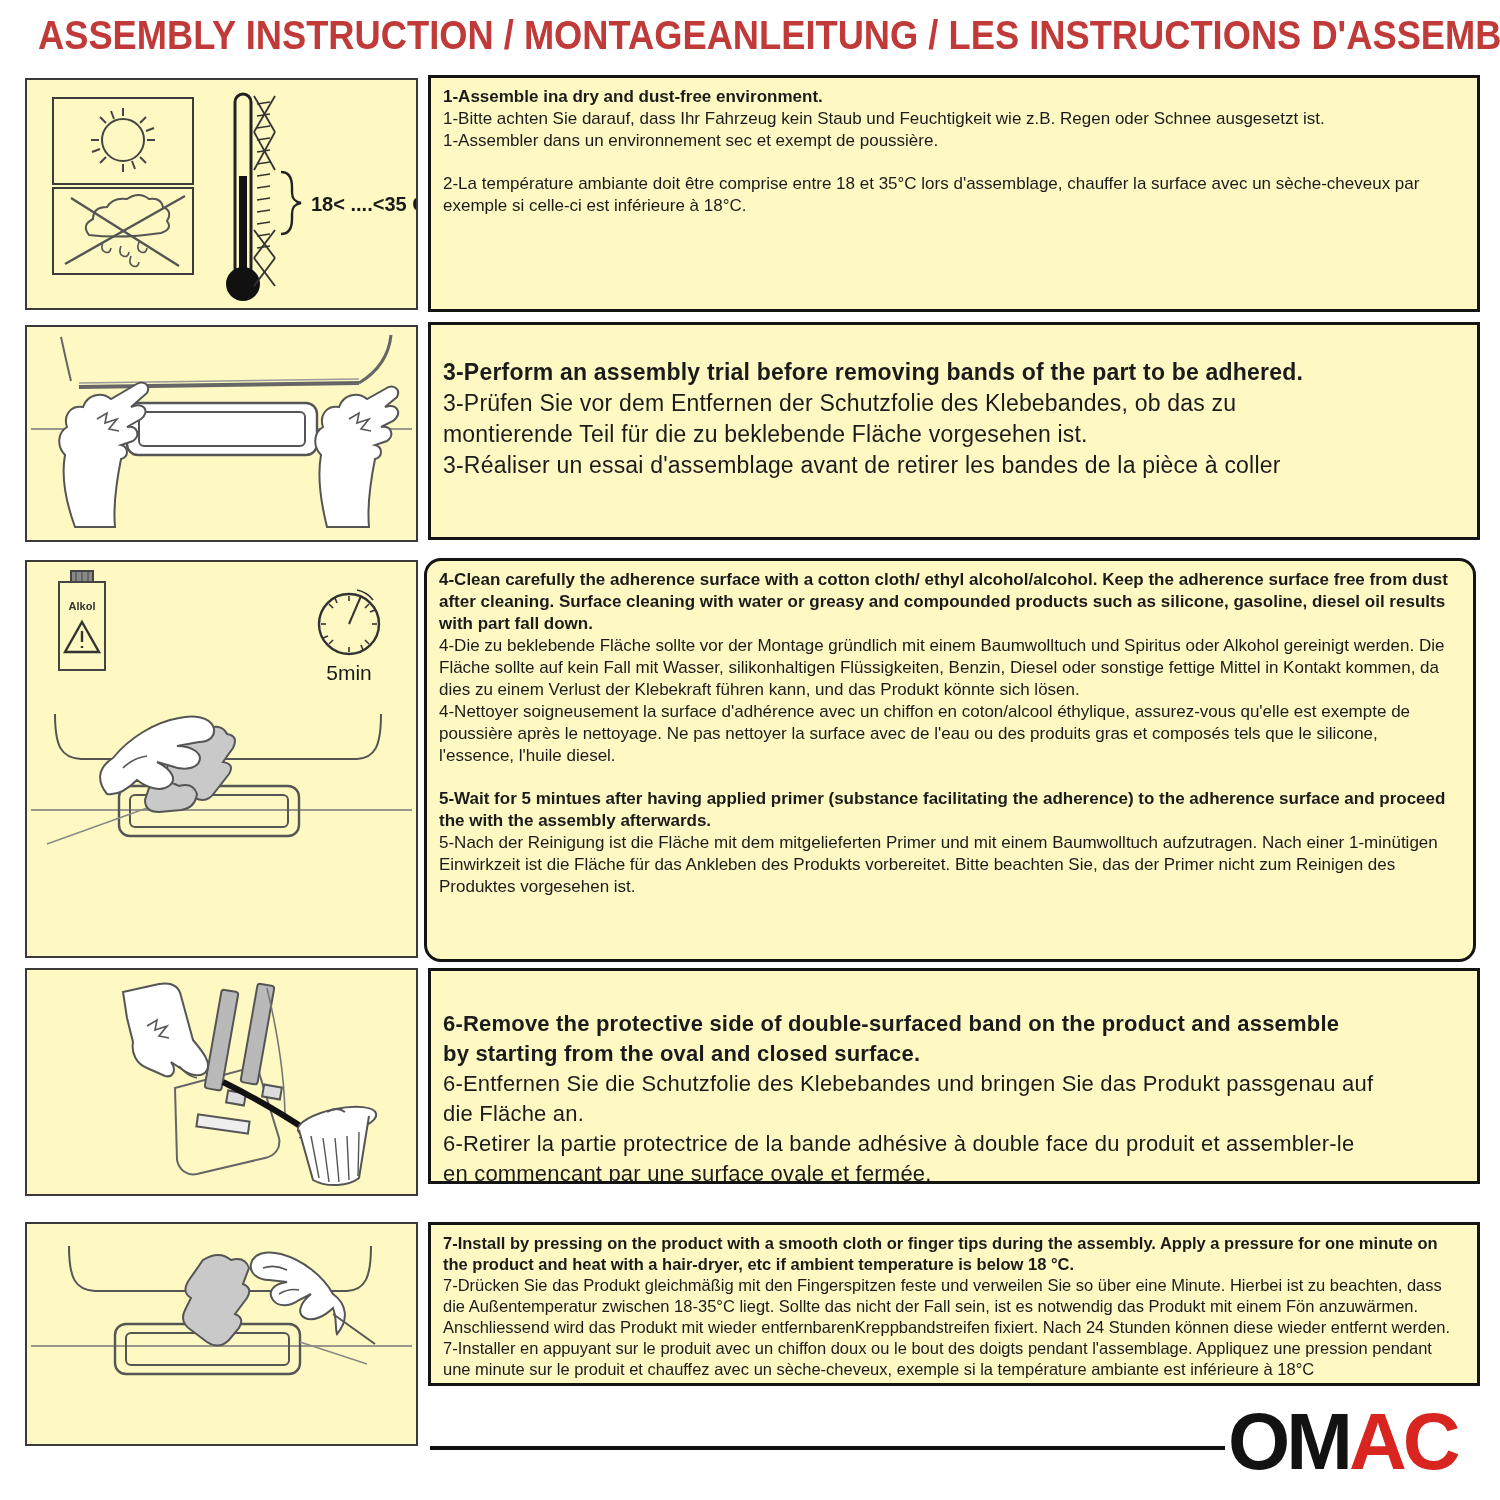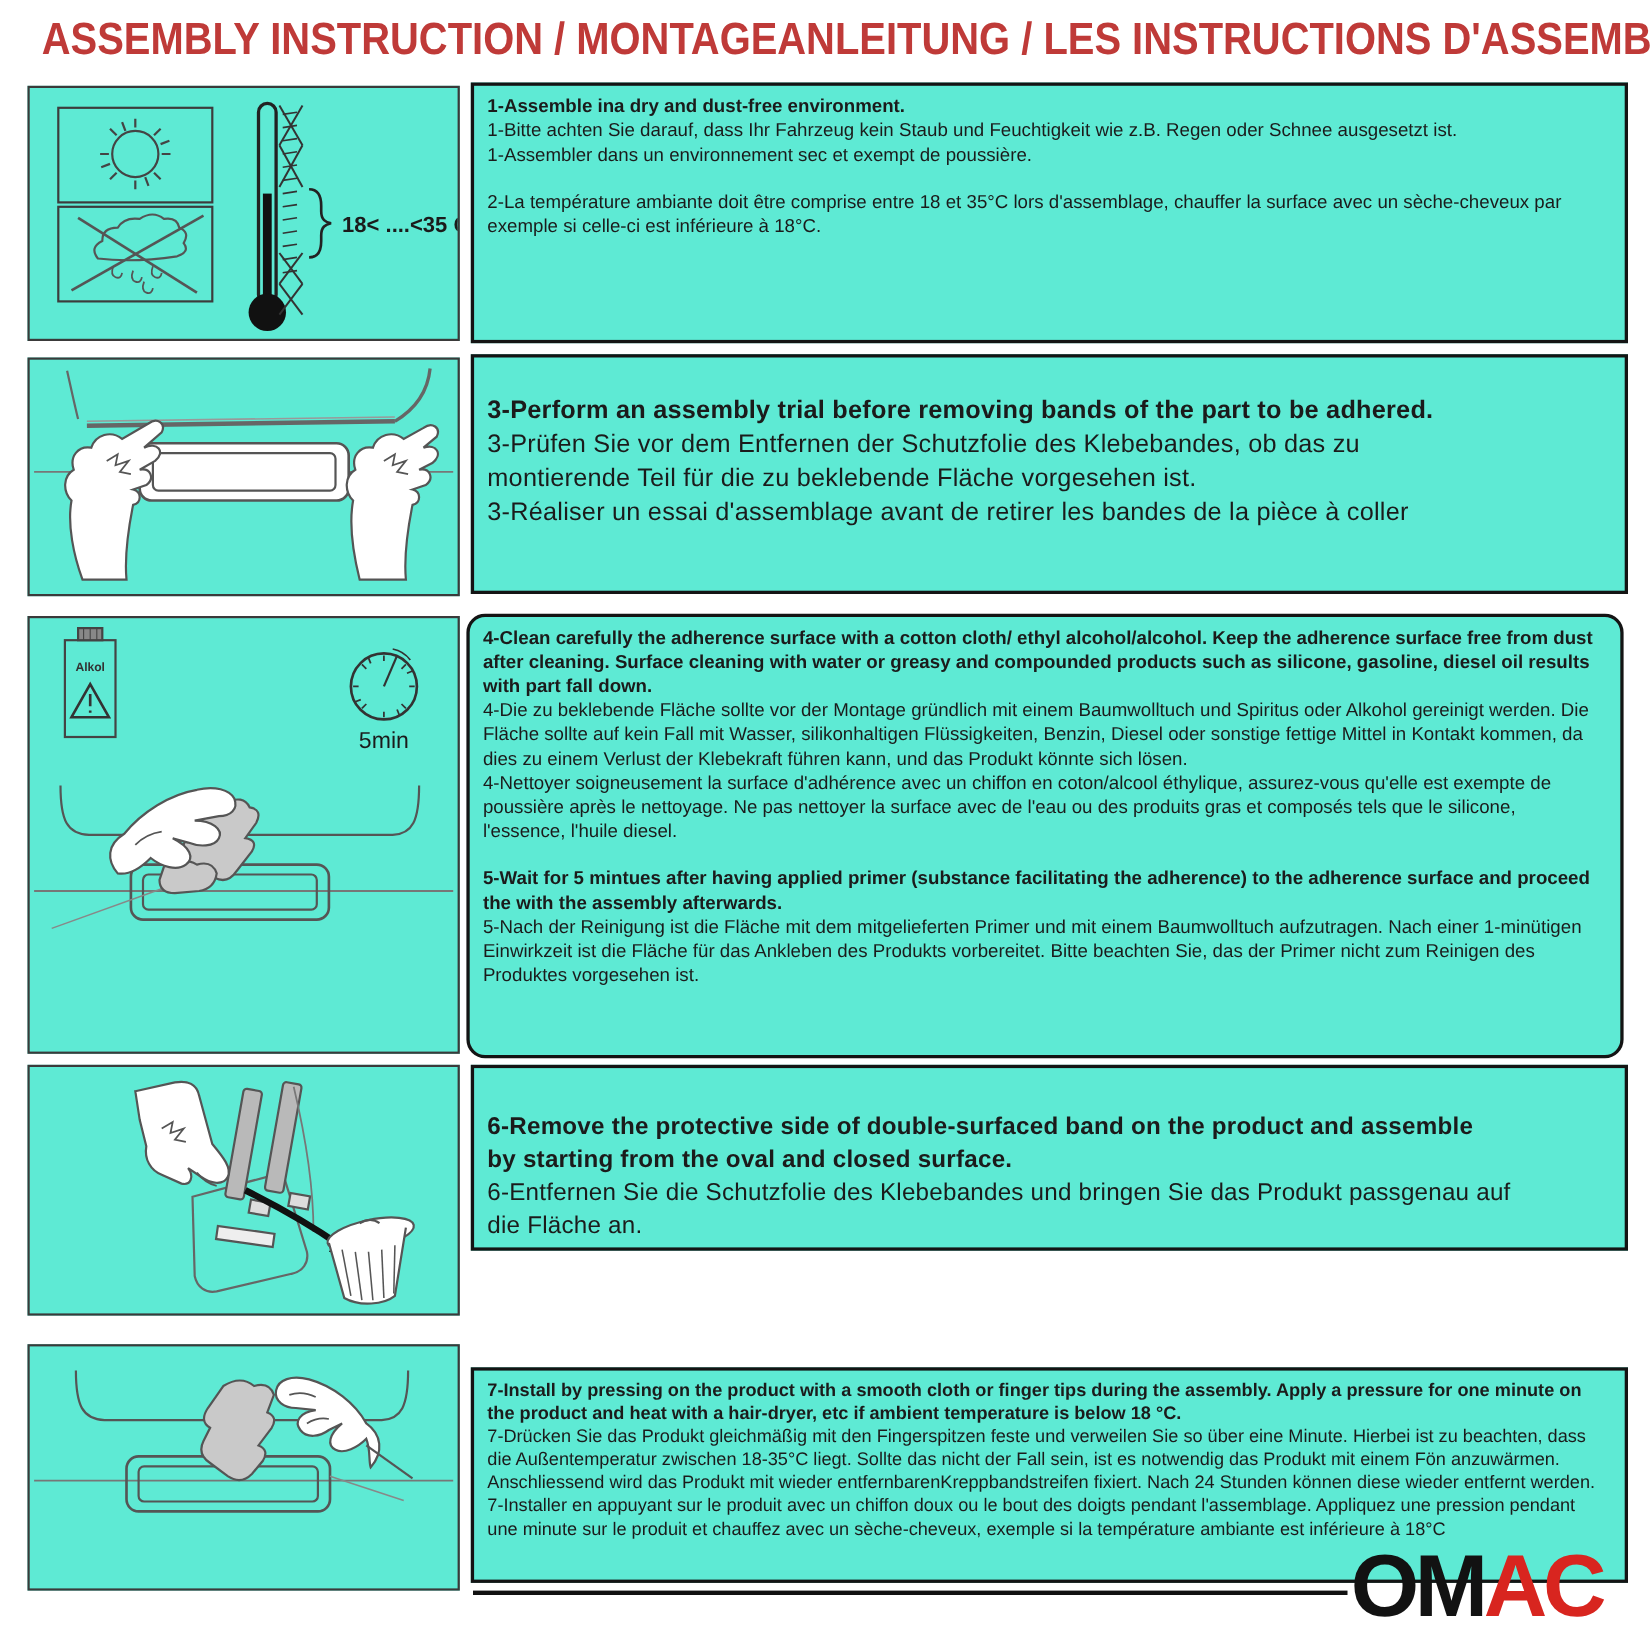--- a/index.html
+++ b/index.html
@@ -1,20 +1,20 @@
 <!DOCTYPE html>
 <html><head>
 <meta charset="utf-8">
 <style>
   html,body{margin:0;padding:0;background:#fff;}
   .page{position:relative;width:1500px;height:1500px;background:#ffffff;overflow:hidden;
         font-family:"Liberation Sans",sans-serif;color:#1b1b1b;}
   .title{position:absolute;left:38px;top:12px;font-size:41px;font-weight:bold;color:#bf3a38;
          white-space:nowrap;transform:scaleX(0.885);transform-origin:left center;letter-spacing:0px;}
-  .box{position:absolute;background:#5eead4;box-sizing:border-box;}
+  .box{position:absolute;background:#fef9c3;box-sizing:border-box;}
   .box-left{border:2px solid #3a3a3a;}
   .box-right{border:3px solid #141414;overflow:hidden;}
   .paras{padding:8px 18px 6px 12px;}
   .para{white-space:pre-wrap;}
   .s-small .para{font-size:17px;line-height:22px;}
   .s-big .para{font-size:23px;line-height:31px;letter-spacing:0.2px;}
   .s-big4 .para{font-size:22px;line-height:30px;letter-spacing:0.2px;}
   .s5 .para{font-size:16.5px;line-height:21px;}
   .para.bold{font-weight:bold;}
   .para.spacer{height:21px;}
@@ -233,21 +233,21 @@
           <line x1="284" y1="166" x2="292" y2="208"></line>
             <line x1="296" y1="168" x2="302" y2="212"></line>
           <line x1="308" y1="168" x2="312" y2="212"></line>
             <line x1="320" y1="166" x2="322" y2="210"></line>
           <line x1="332" y1="162" x2="331" y2="206"></line>
         </g>
         <path d="M300,142 q10,-6 18,0" fill="none" stroke-width="2"></path>
       </g>
     </svg>
   </div>
-  <div class="box box-right s-big4" style="left:428px;top:968px;width:1052px;height:169px;">
+  <div class="box box-right s-big4" style="left:428px;top:968px;width:1052px;height:216px;">
     <div class="paras pad-mid4">
         <div class="para bold">6-Remove the protective side of double-surfaced band on the product and assemble
 by starting from the oval and closed surface.</div>
         <div class="para">6-Entfernen Sie die Schutzfolie des Klebebandes und bringen Sie das Produkt passgenau auf
 die Fläche an.</div>
         <div class="para">6-Retirer la partie protectrice de la bande adhésive à double face du produit et assembler-le
 en commençant par une surface ovale et fermée.</div>
       </div>
   </div>
 
@@ -263,21 +263,21 @@
       <g stroke="#555" stroke-width="2">
         <path d="M176,36 q16,-10 28,0 q14,-4 18,8 l-6,16 q10,4 4,14 l-12,16 q10,4 4,14 l-10,12 q-10,10 -22,2 l-16,-12 q-12,-8 -6,-20 l6,-12 q-10,-6 -2,-18 Z" fill="#c9c9c9"></path>
       </g>
       <g fill="#fff" stroke="#555" stroke-width="2">
         <path d="M310,110 C322,96 320,80 306,70 C296,52 276,36 254,30 C238,26 226,30 224,40 C222,50 232,56 242,56 L260,58 C246,60 240,68 246,76 C252,84 264,82 272,76 L284,70 C272,80 270,90 278,94 C286,98 298,92 306,84 C310,94 308,104 310,110 Z"></path>
         <path d="M236,44 q12,-4 24,2 M252,70 q10,-6 20,-4" fill="none" stroke-width="1.6"></path>
         <path d="M306,90 L348,120" fill="none" stroke-width="2"></path>
       </g>
     </svg>
   </div>
-  <div class="box box-right s5" style="left:428px;top:1222px;width:1052px;height:196px;margin-top:21px;">
+  <div class="box box-right s5" style="left:428px;top:1222px;width:1052px;height:164px;">
     <div class="paras">
         <div class="para bold">7-Install by pressing on the product with a smooth cloth or finger tips during the assembly. Apply a pressure for one minute on the product and heat with a hair-dryer, etc if ambient temperature is below 18 °C.</div>
         <div class="para">7-Drücken Sie das Produkt gleichmäßig mit den Fingerspitzen feste und verweilen Sie so über eine Minute. Hierbei ist zu beachten, dass die Außentemperatur zwischen 18-35°C liegt. Sollte das nicht der Fall sein, ist es notwendig das Produkt mit einem Fön anzuwärmen. Anschliessend wird das Produkt mit wieder entfernbarenKreppbandstreifen fixiert. Nach 24 Stunden können diese wieder entfernt werden.</div>
         <div class="para">7-Installer en appuyant sur le produit avec un chiffon doux ou le bout des doigts pendant l'assemblage. Appliquez une pression pendant une minute sur le produit et chauffez avec un sèche-cheveux, exemple si la température ambiante est inférieure à 18°C</div>
       </div>
   </div>
 
   <div class="rule" style="left:430px;top:1446px;width:795px;height:4px;"></div>
 
   <div class="logo" style="left:1228px;top:1402px;">

